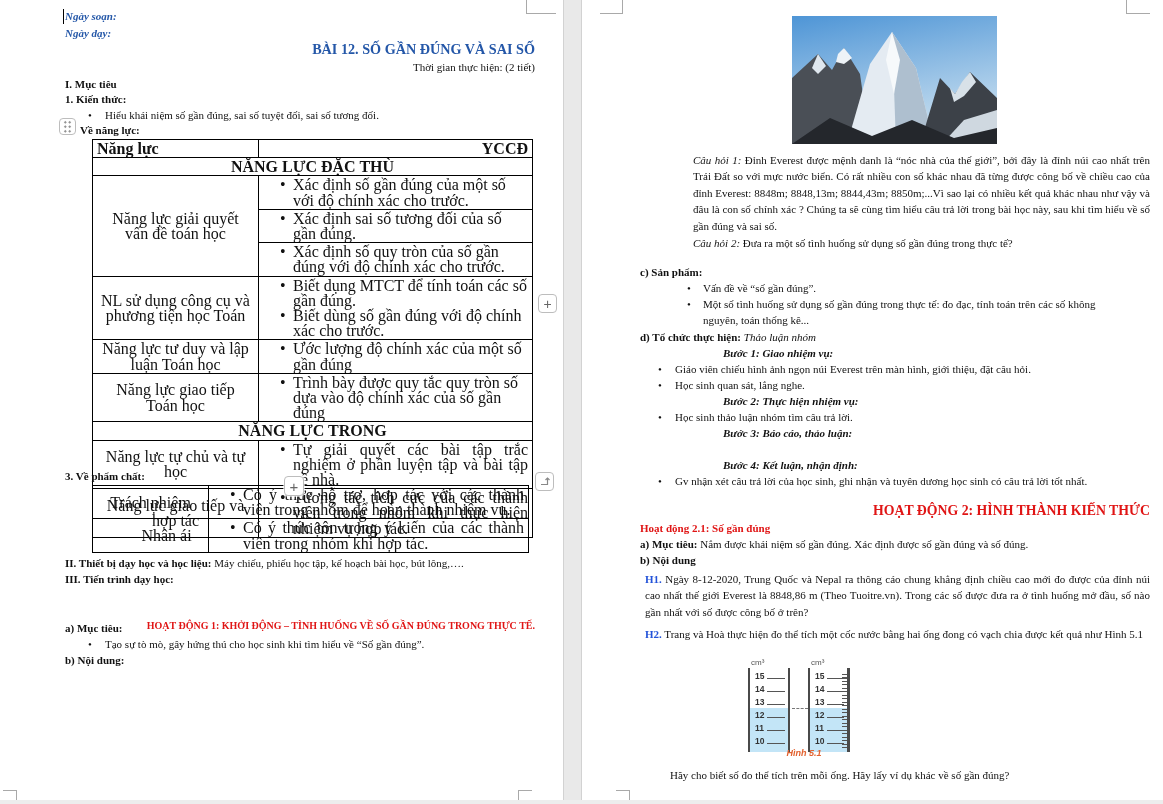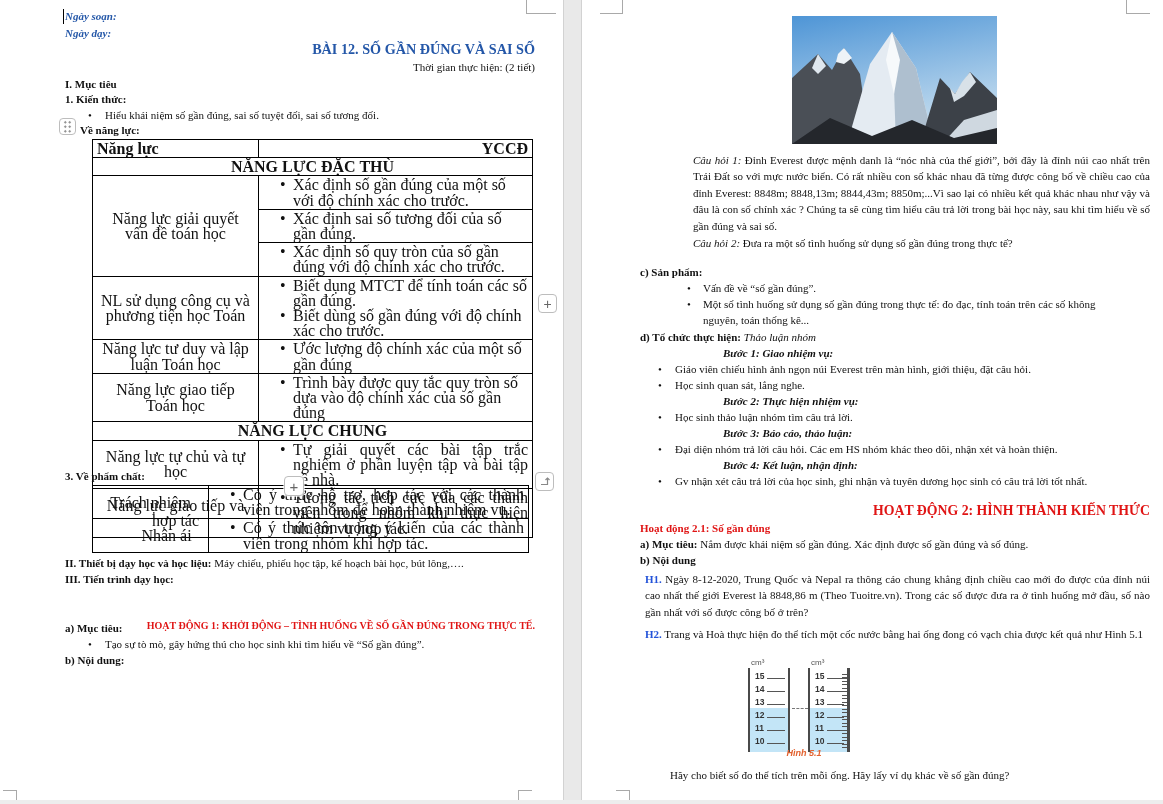--- a/index.html
+++ b/index.html
@@ -125,21 +125,21 @@
               <div class="bt">Ước lượng độ chính xác của một số gần đúng</div>
             </td>
       </tr>
       <tr>
         <td class="name" style="height:34px;">Năng lực giao tiếp Toán học</td>
         <td>
               <div class="bt">Trình bày được quy tắc quy tròn số dựa vào độ chính xác của số gần đúng</div>
             </td>
       </tr>
       <tr>
-            <td class="grp" colspan="2" style="height:14px;">NĂNG LỰC CHUNG</td>
+            <td class="grp" colspan="2" style="height:14px;">NĂNG LỰC TRONG</td>
           </tr>
       <tr>
         <td class="name" style="height:31px;">Năng lực tự chủ và tự học</td>
         <td>
               <div class="bt just">Tự giải quyết các bài tập trắc nghiệm ở phần luyện tập và bài tập về nhà.</div>
             </td>
       </tr>
       <tr>
         <td class="name" style="height:33px;">Năng lực giao tiếp và hợp tác</td>
         <td>
@@ -237,21 +237,20 @@
     <div class="abs txt" style="left:58px;top:329px;width:500px;">
       <span class="b">d) Tổ chức thực hiện:</span><span class="i"> Thảo luận nhóm</span>
     </div>
 
     <div class="abs txt b i" style="left:141px;top:345px;">Bước 1: Giao nhiệm vụ:</div>
     <div class="abs txt pb" style="left:76px;top:361px;width:492px;">Giáo viên chiếu hình ảnh ngọn núi Everest trên màn hình, giới thiệu, đặt câu hỏi.</div>
     <div class="abs txt pb" style="left:76px;top:377px;width:492px;">Học sinh quan sát, lắng nghe.</div>
     <div class="abs txt b i" style="left:141px;top:393px;">Bước 2: Thực hiện nhiệm vụ:</div>
     <div class="abs txt pb" style="left:76px;top:409px;width:492px;">Học sinh thảo luận nhóm tìm câu trả lời.</div>
     <div class="abs txt b i" style="left:141px;top:425px;">Bước 3: Báo cáo, thảo luận:</div>
-    <div class="abs txt pb" style="left:76px;top:441px;width:492px;">Đại diện nhóm trả lời câu hỏi. Các em HS nhóm khác theo dõi, nhận xét và hoàn thiện.</div>
     <div class="abs txt b i" style="left:141px;top:457px;">Bước 4: Kết luận, nhận định:</div>
     <div class="abs txt pb just" style="left:76px;top:473px;width:492px;">Gv nhận xét câu trả lời của học sinh, ghi nhận và tuyên dương học sinh có câu trả lời tốt nhất.</div>
 
     <div class="abs b red ctr" style="left:63px;top:503px;width:505px;font-size:13.8px;">HOẠT ĐỘNG 2: HÌNH THÀNH KIẾN THỨC</div>
     <div class="abs txt b red" style="left:58px;top:520px;">Hoạt động 2.1: Số gần đúng</div>
 
     <div class="abs txt" style="left:58px;top:536px;width:510px;">
       <span class="b">a) Mục tiêu:</span><span> Nắm được khái niệm số gần đúng. Xác định được số gần đúng và số đúng.</span>
     </div>
     <div class="abs txt b" style="left:58px;top:552px;">b) Nội dung</div>

